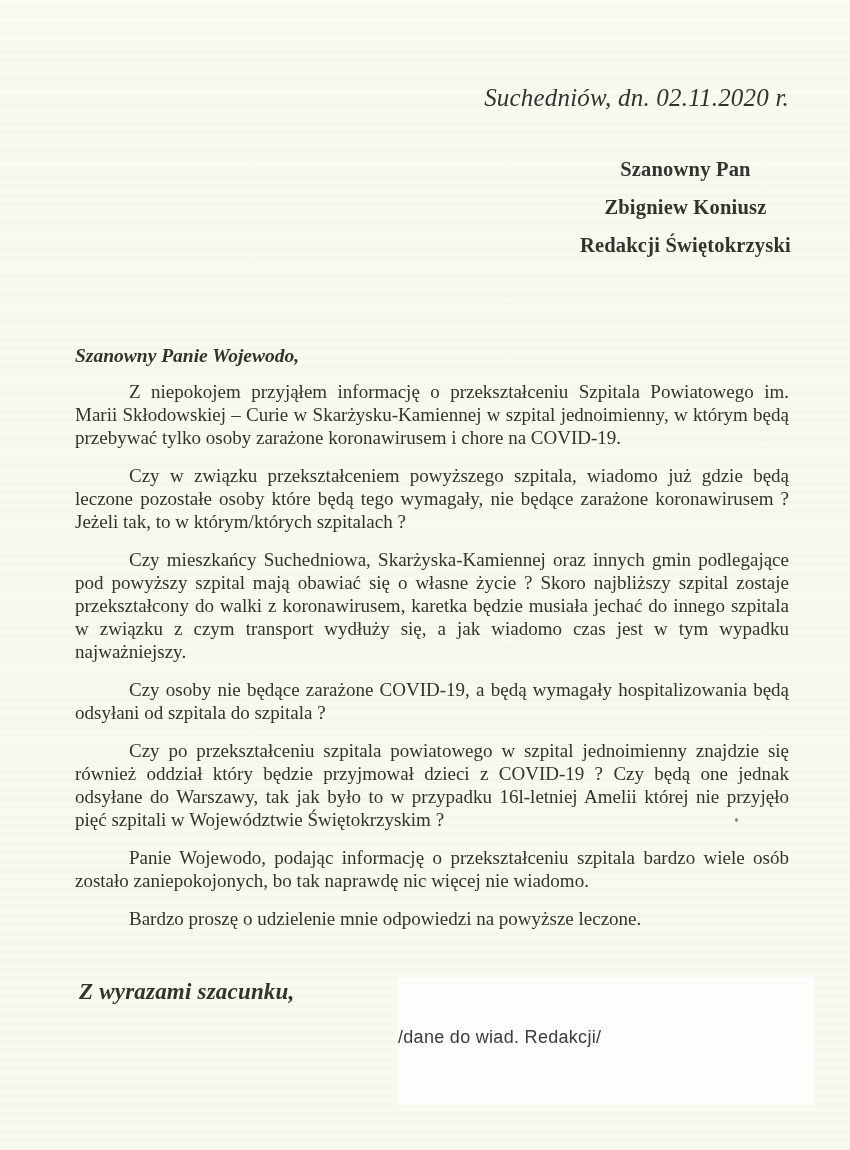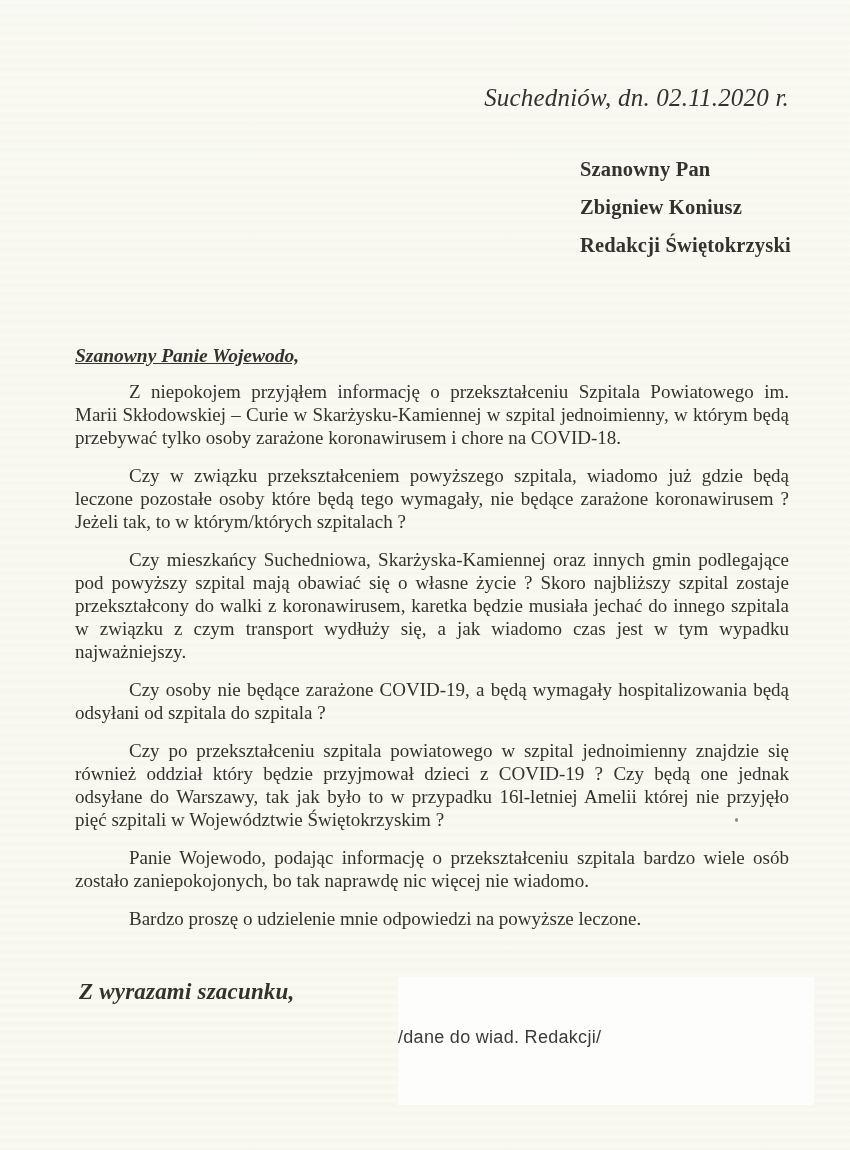--- a/index.html
+++ b/index.html
@@ -14,30 +14,29 @@
     overflow:hidden;
     font-family:"Liberation Serif","DejaVu Serif",serif;
     color:#33322c;
   }
   .dateline{
     position:absolute;top:84px;right:61px;
     font-style:italic;font-size:25px;letter-spacing:0.2px;
   }
   .recipient{
     position:absolute;top:150px;right:59px;
-    text-align:left;font-weight:700;font-size:20.5px;line-height:38px;
+    text-align:center;font-weight:700;font-size:20.5px;line-height:38px;
     letter-spacing:0.2px;
   }
   .body-block{
     position:absolute;left:75px;top:344px;width:714px;
   }
   .salutation{
     font-weight:700;font-style:italic;font-size:19.5px;line-height:23px;
     margin:0 0 13px 0;
-    text-decoration:underline;
   }
   .body-block p{
     margin:0 0 15px 0;
     font-size:19px;line-height:23px;
     text-align:justify;text-indent:54px;
   }
   .closing{
     position:absolute;left:79px;top:979px;
     font-weight:700;font-style:italic;font-size:23px;letter-spacing:0.2px;
   }
@@ -64,21 +63,21 @@
   <div class="dateline">Suchedniów, dn. 02.11.2020 r.</div>
 
   <div class="recipient">
     <div>Szanowny Pan</div>
     <div>Zbigniew Koniusz</div>
     <div>Redakcji Świętokrzyski</div>
   </div>
 
   <div class="body-block">
     <div class="salutation">Szanowny Panie Wojewodo,</div>
-    <p>Z niepokojem przyjąłem informację o przekształceniu Szpitala Powiatowego im. Marii Skłodowskiej – Curie w Skarżysku-Kamiennej w szpital jednoimienny, w którym będą przebywać tylko osoby zarażone koronawirusem i chore na COVID-18.</p>
+    <p>Z niepokojem przyjąłem informację o przekształceniu Szpitala Powiatowego im. Marii Skłodowskiej – Curie w Skarżysku-Kamiennej w szpital jednoimienny, w którym będą przebywać tylko osoby zarażone koronawirusem i chore na COVID-19.</p>
     <p>Czy w związku przekształceniem powyższego szpitala, wiadomo już gdzie będą leczone pozostałe osoby które będą tego wymagały, nie będące zarażone koronawirusem ? Jeżeli tak, to w którym/których szpitalach ?</p>
     <p>Czy mieszkańcy Suchedniowa, Skarżyska-Kamiennej oraz innych gmin podlegające pod powyższy szpital mają obawiać się o własne życie ? Skoro najbliższy szpital zostaje przekształcony do walki z koronawirusem, karetka będzie musiała jechać do innego szpitala w związku z czym transport wydłuży się, a jak wiadomo czas jest w tym wypadku najważniejszy.</p>
     <p>Czy osoby nie będące zarażone COVID-19, a będą wymagały hospitalizowania będą odsyłani od szpitala do szpitala ?</p>
     <p>Czy po przekształceniu szpitala powiatowego w szpital jednoimienny znajdzie się również oddział który będzie przyjmował dzieci z COVID-19 ? Czy będą one jednak odsyłane do Warszawy, tak jak było to w przypadku 16l-letniej Amelii której nie przyjęło pięć szpitali w Województwie Świętokrzyskim ?</p>
     <p>Panie Wojewodo, podając informację o przekształceniu szpitala bardzo wiele osób zostało zaniepokojonych, bo tak naprawdę nic więcej nie wiadomo.</p>
     <p>Bardzo proszę o udzielenie mnie odpowiedzi na powyższe leczone.</p>
   </div>
 
   <div class="scan-speck"></div>
 

